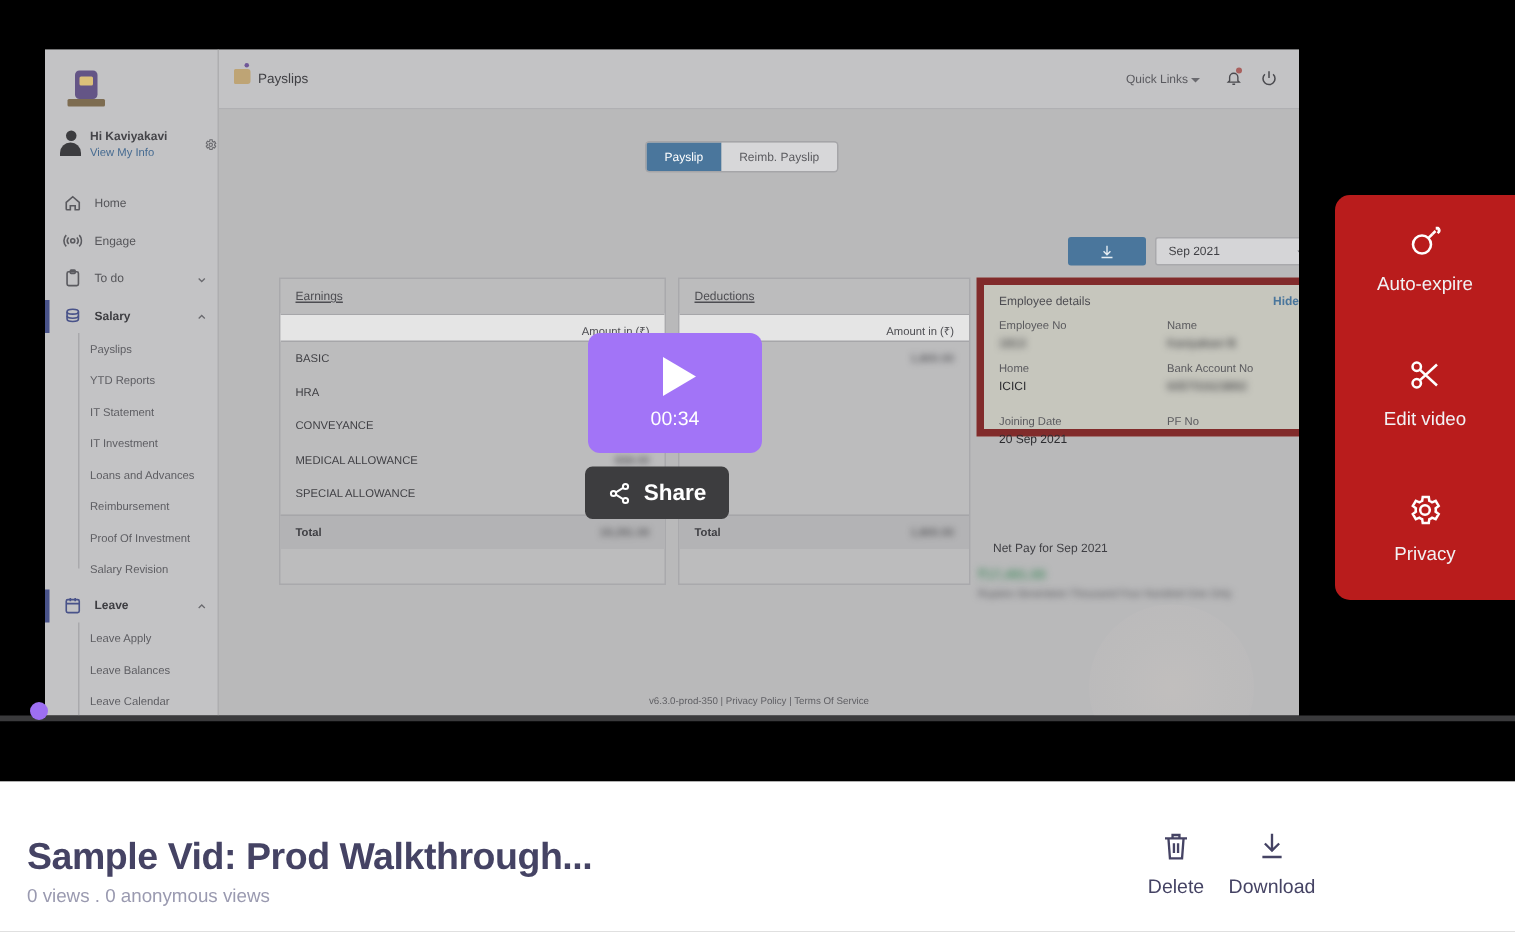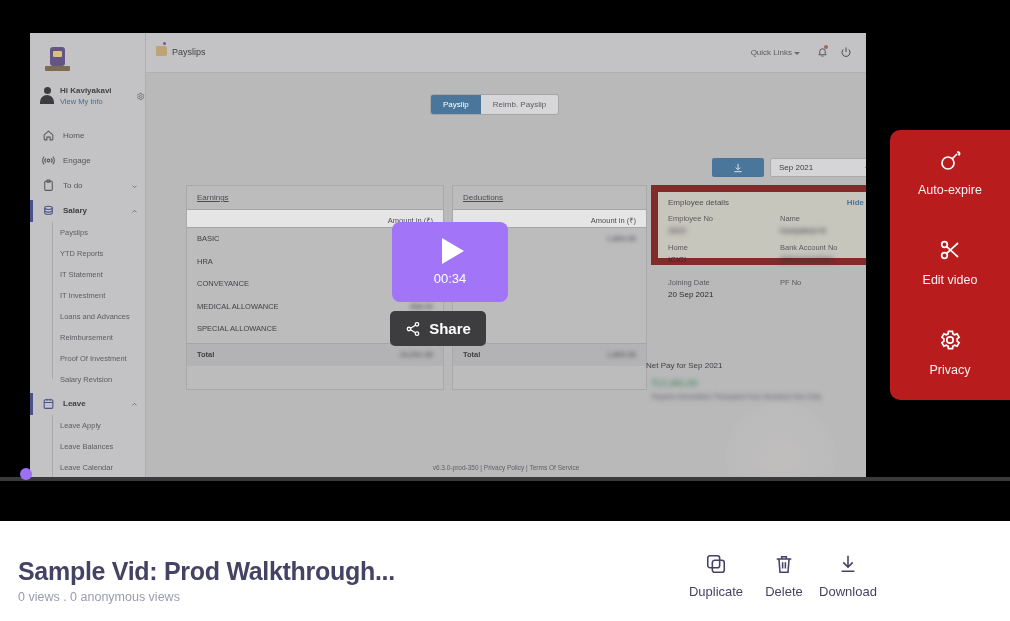--- a/index.html
+++ b/index.html
@@ -202,30 +202,30 @@
   .trow .val {
     position: absolute; right: 10px; top: 6px; font-size: 7.5px; color: #3f3f47;
     filter: blur(2.2px);
   }
   .trow.total { background: #b3b3b6; border-top: 1px solid #a6a6ac; }
   .trow.total .lbl { font-weight: bold; }
 
   
   .emp-card {
     position: absolute; left: 505px; top: 112px;
-    width: 230px; height: 80px;
-    background: #c7c6b7; border: 7px solid #b91c1c;
+    width: 230px; height: 106px;
+    background: #c7c6b7; border: 5px solid #b91c1c;
   }
   .emp-title { position: absolute; left: 10px; top: 6px; font-size: 8px; color: #4d4d55; }
   .emp-hide { position: absolute; right: 10px; top: 6px; font-size: 8px; font-weight: bold; color: #2b7cc0; }
   .emp-k { position: absolute; font-size: 7.5px; color: #5a5a60; }
   .emp-v { position: absolute; font-size: 8px; color: #2c2c33; }
   .emp-v.mask { filter: blur(2.4px); }
 
-  .netpay-lb { position: absolute; left: 490px; top: 288px; font-size: 8px; color: #3f3f47; padding-left: 10px; }
+  .netpay-lb { position: absolute; left: 506px; top: 288px; font-size: 8px; color: #3f3f47; padding-left: 10px; }
   .netpay-val {
     position: absolute; left: 506px; top: 303px; font-size: 9px;
     font-weight: bold; color: #2e9e59; filter: blur(2.6px);
   }
   .netpay-words {
     position: absolute; left: 506px; top: 320px; font-size: 7px;
     color: #55555d; filter: blur(2.4px); white-space: nowrap;
   }
   .watermark {
     position: absolute; left: 580px; top: 330px;
@@ -556,27 +556,20 @@
     
     
     
   </div>
 </div>
 
 <div class="meta-bar">
   <div class="vid-title">Sample Vid: Prod Walkthrough...</div>
   <div class="vid-views">0 views . 0 anonymous views</div>
 
-  <div class="action" style="left:671px">
-    <svg class="act-ic" viewBox="0 0 24 24" fill="none" stroke="currentColor" stroke-width="1.7">
-      <rect x="3" y="3" width="13" height="13" rx="2.5"></rect>
-        <rect x="8" y="8" width="13" height="13" rx="2.5"></rect>
-    </svg>
-    <span class="act-lb">Duplicate</span>
-  </div>
   <div class="action" style="left:739px">
     <svg class="act-ic" viewBox="0 0 24 24" fill="none" stroke="currentColor" stroke-width="1.7">
       <path d="M4 6.5h16M9.5 6.5V4h5v2.5"></path>
       <path d="M6.5 6.5 7.6 21h8.8l1.1-14.5"></path>
       <path d="M10.5 10v7M13.5 10v7"></path>
     </svg>
     <span class="act-lb">Delete</span>
   </div>
   <div class="action" style="left:803px">
     <svg class="act-ic" viewBox="0 0 24 24" fill="none" stroke="currentColor" stroke-width="1.7">

